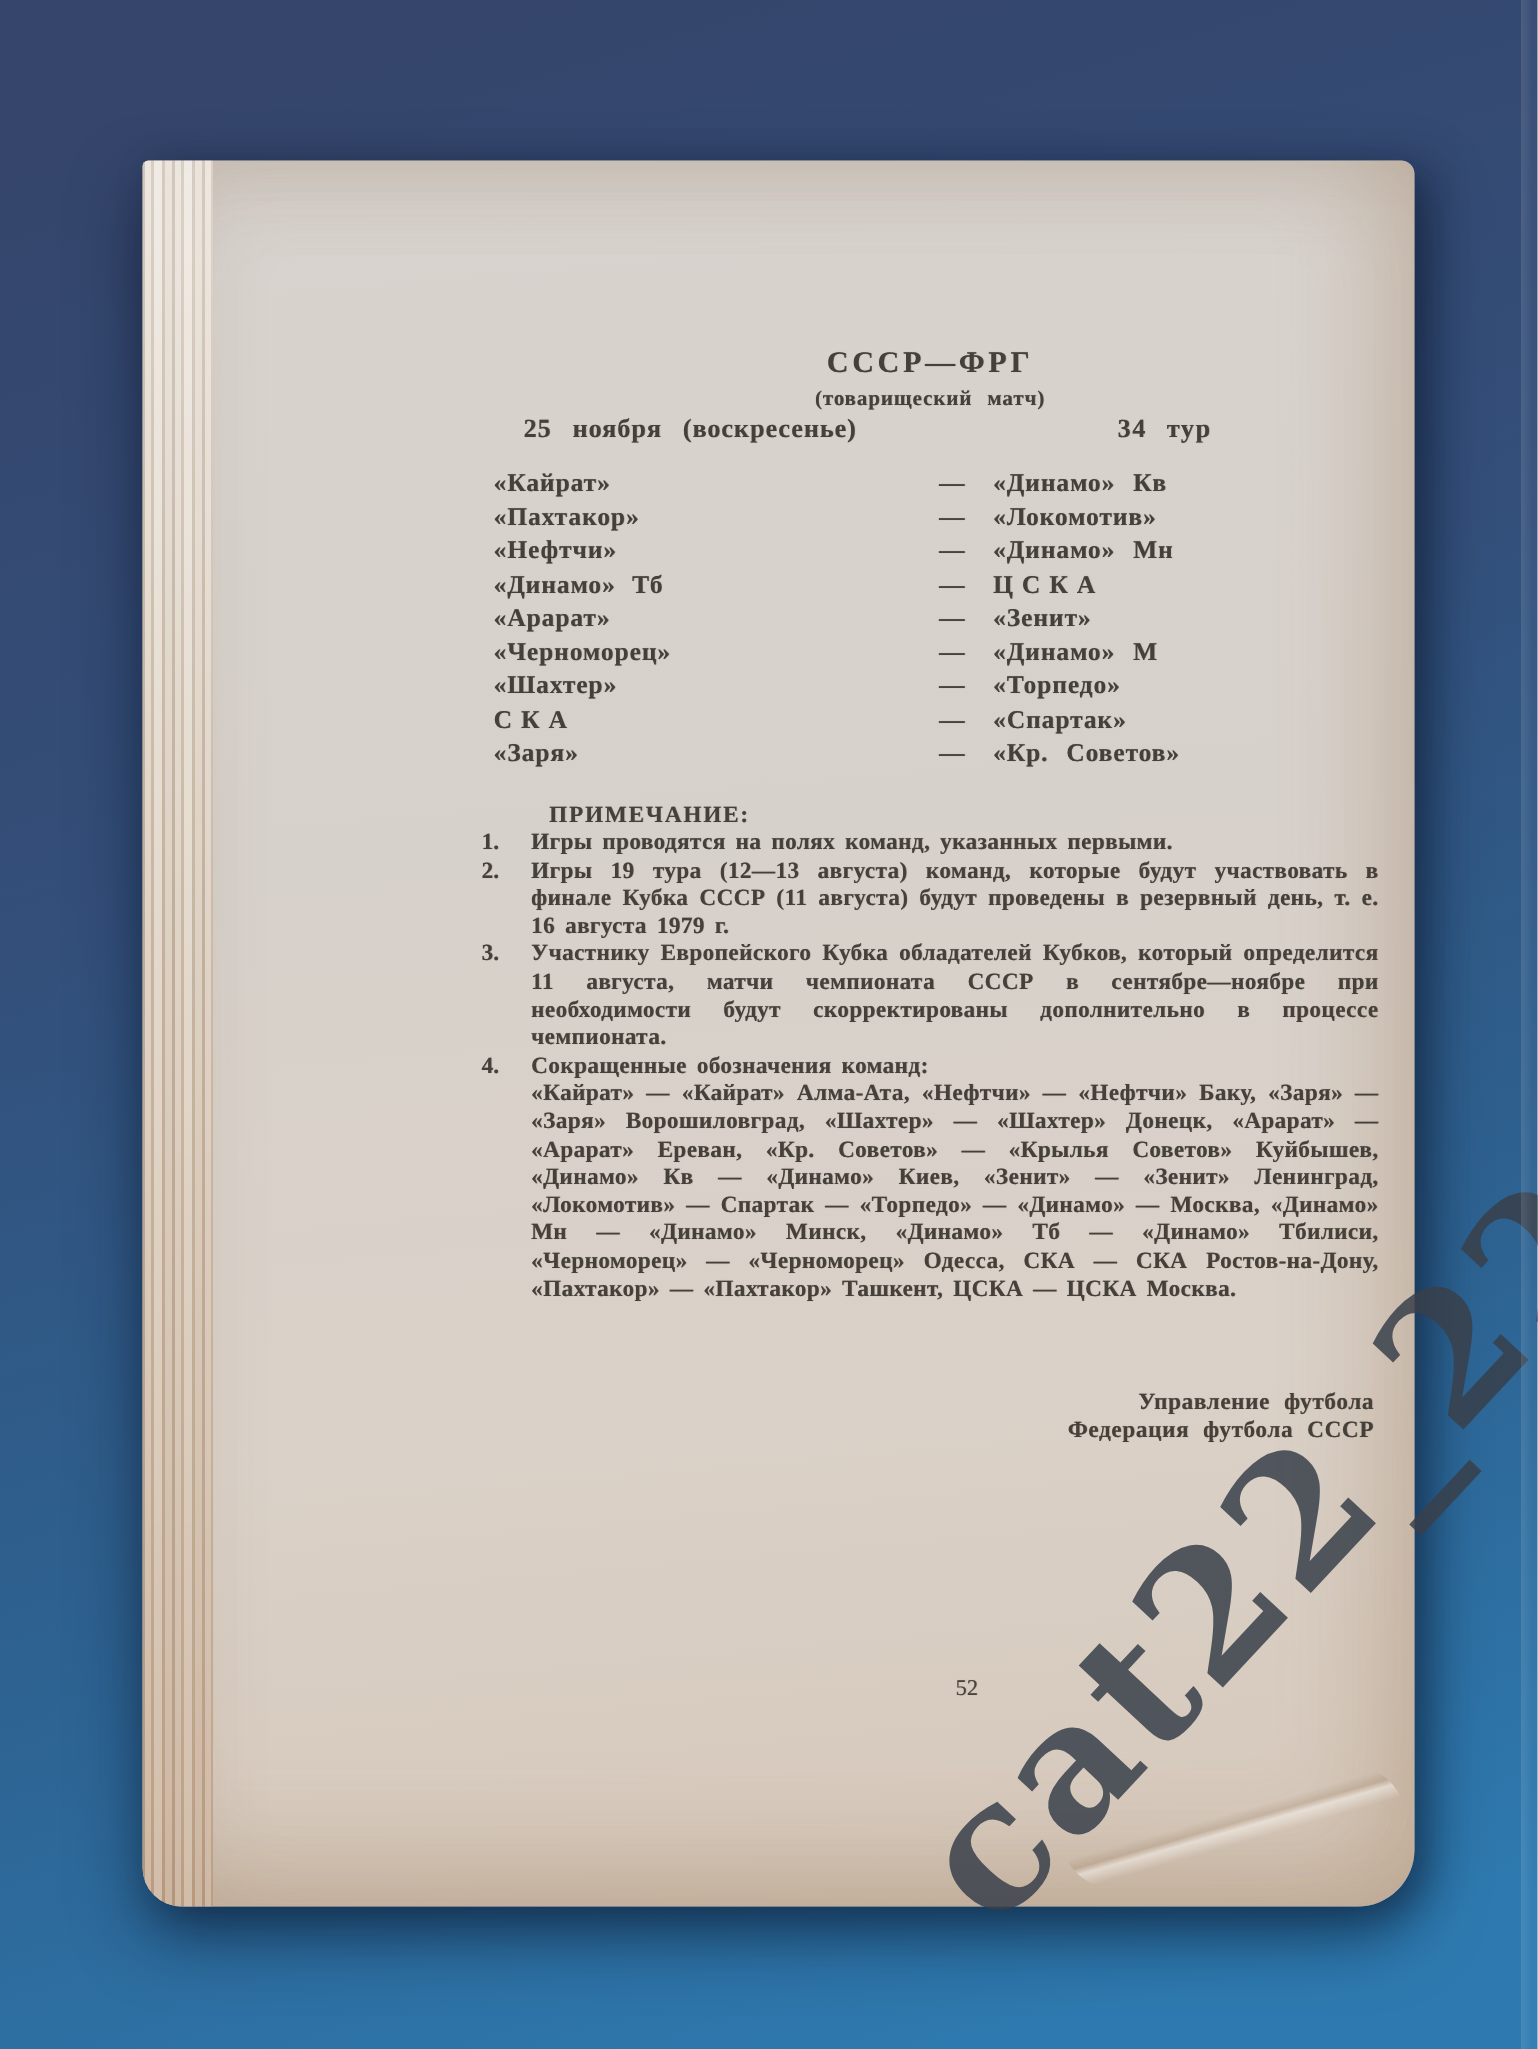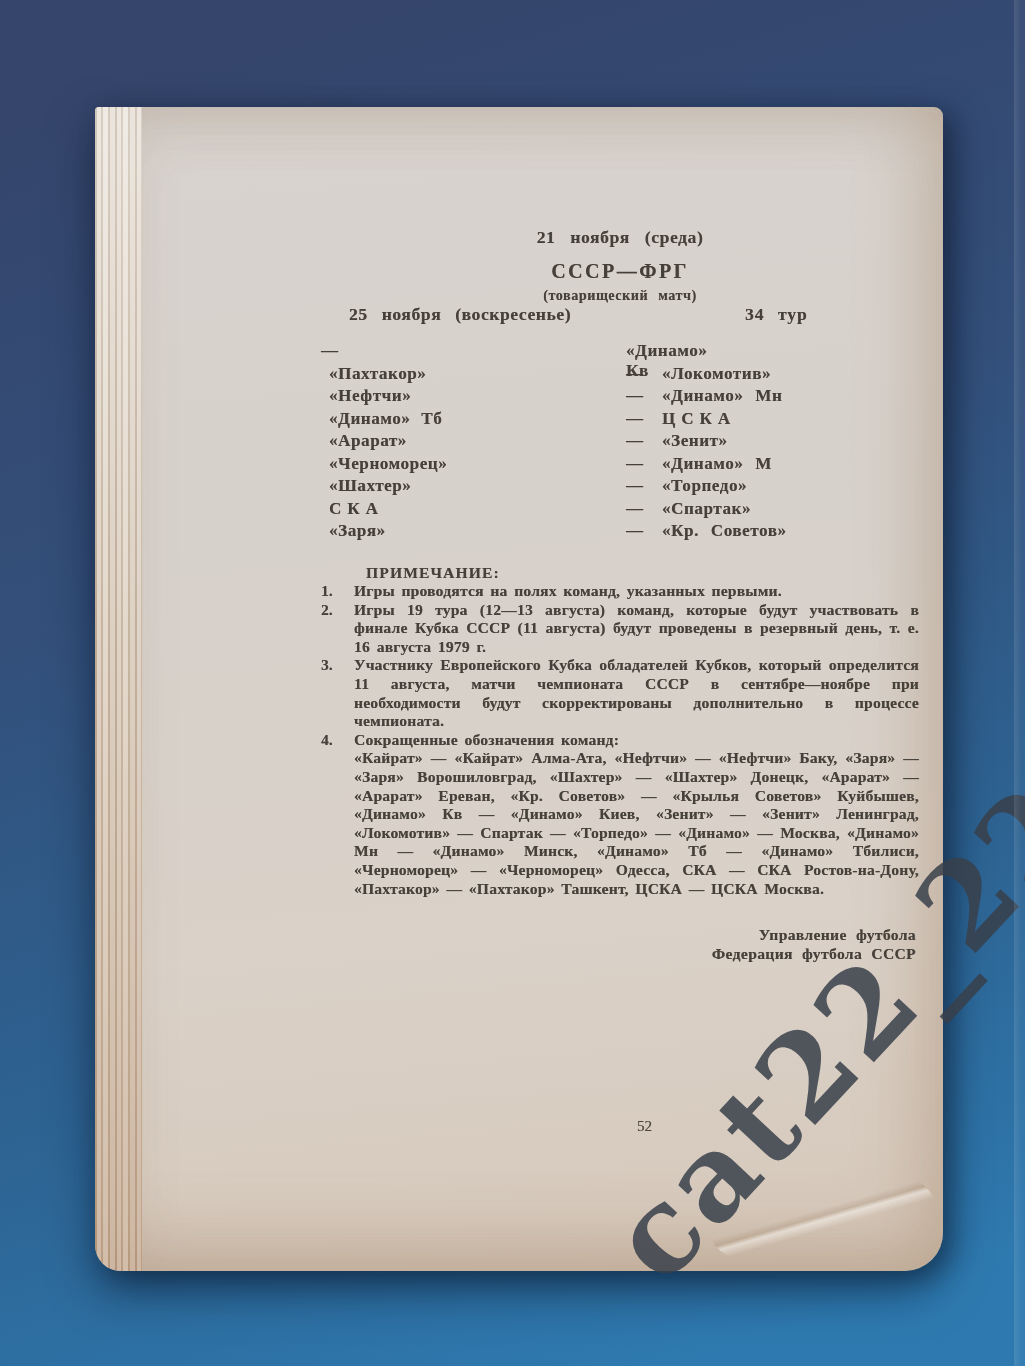--- a/index.html
+++ b/index.html
@@ -76,31 +76,31 @@
 </head>
 <body>
 
 <div class="scene">
 
   <div class="book">
     <div class="page-edges"></div>
     <div class="crease"></div>
 
     <div class="content">
-      <div class="c-line date1">21 ноября (среда)</div>
       <div class="c-line title">СССР—ФРГ</div>
       <div class="c-line subtitle">(товарищеский матч)</div>
 
       <div class="round-line">
         <span class="round-date">25 ноября (воскресенье)</span>
         <span class="round-num">34 тур</span>
       </div>
 
       <div class="fixtures">
   <div class="fixture-row">
+    <span class="fx-home">«Кайрат»</span>
     <span class="fx-dash">—</span>
     <span class="fx-away">«Динамо» Кв</span>
   </div>
 
   <div class="fixture-row">
     <span class="fx-home">«Пахтакор»</span>
     <span class="fx-dash">—</span>
     <span class="fx-away">«Локомотив»</span>
   </div>
 

